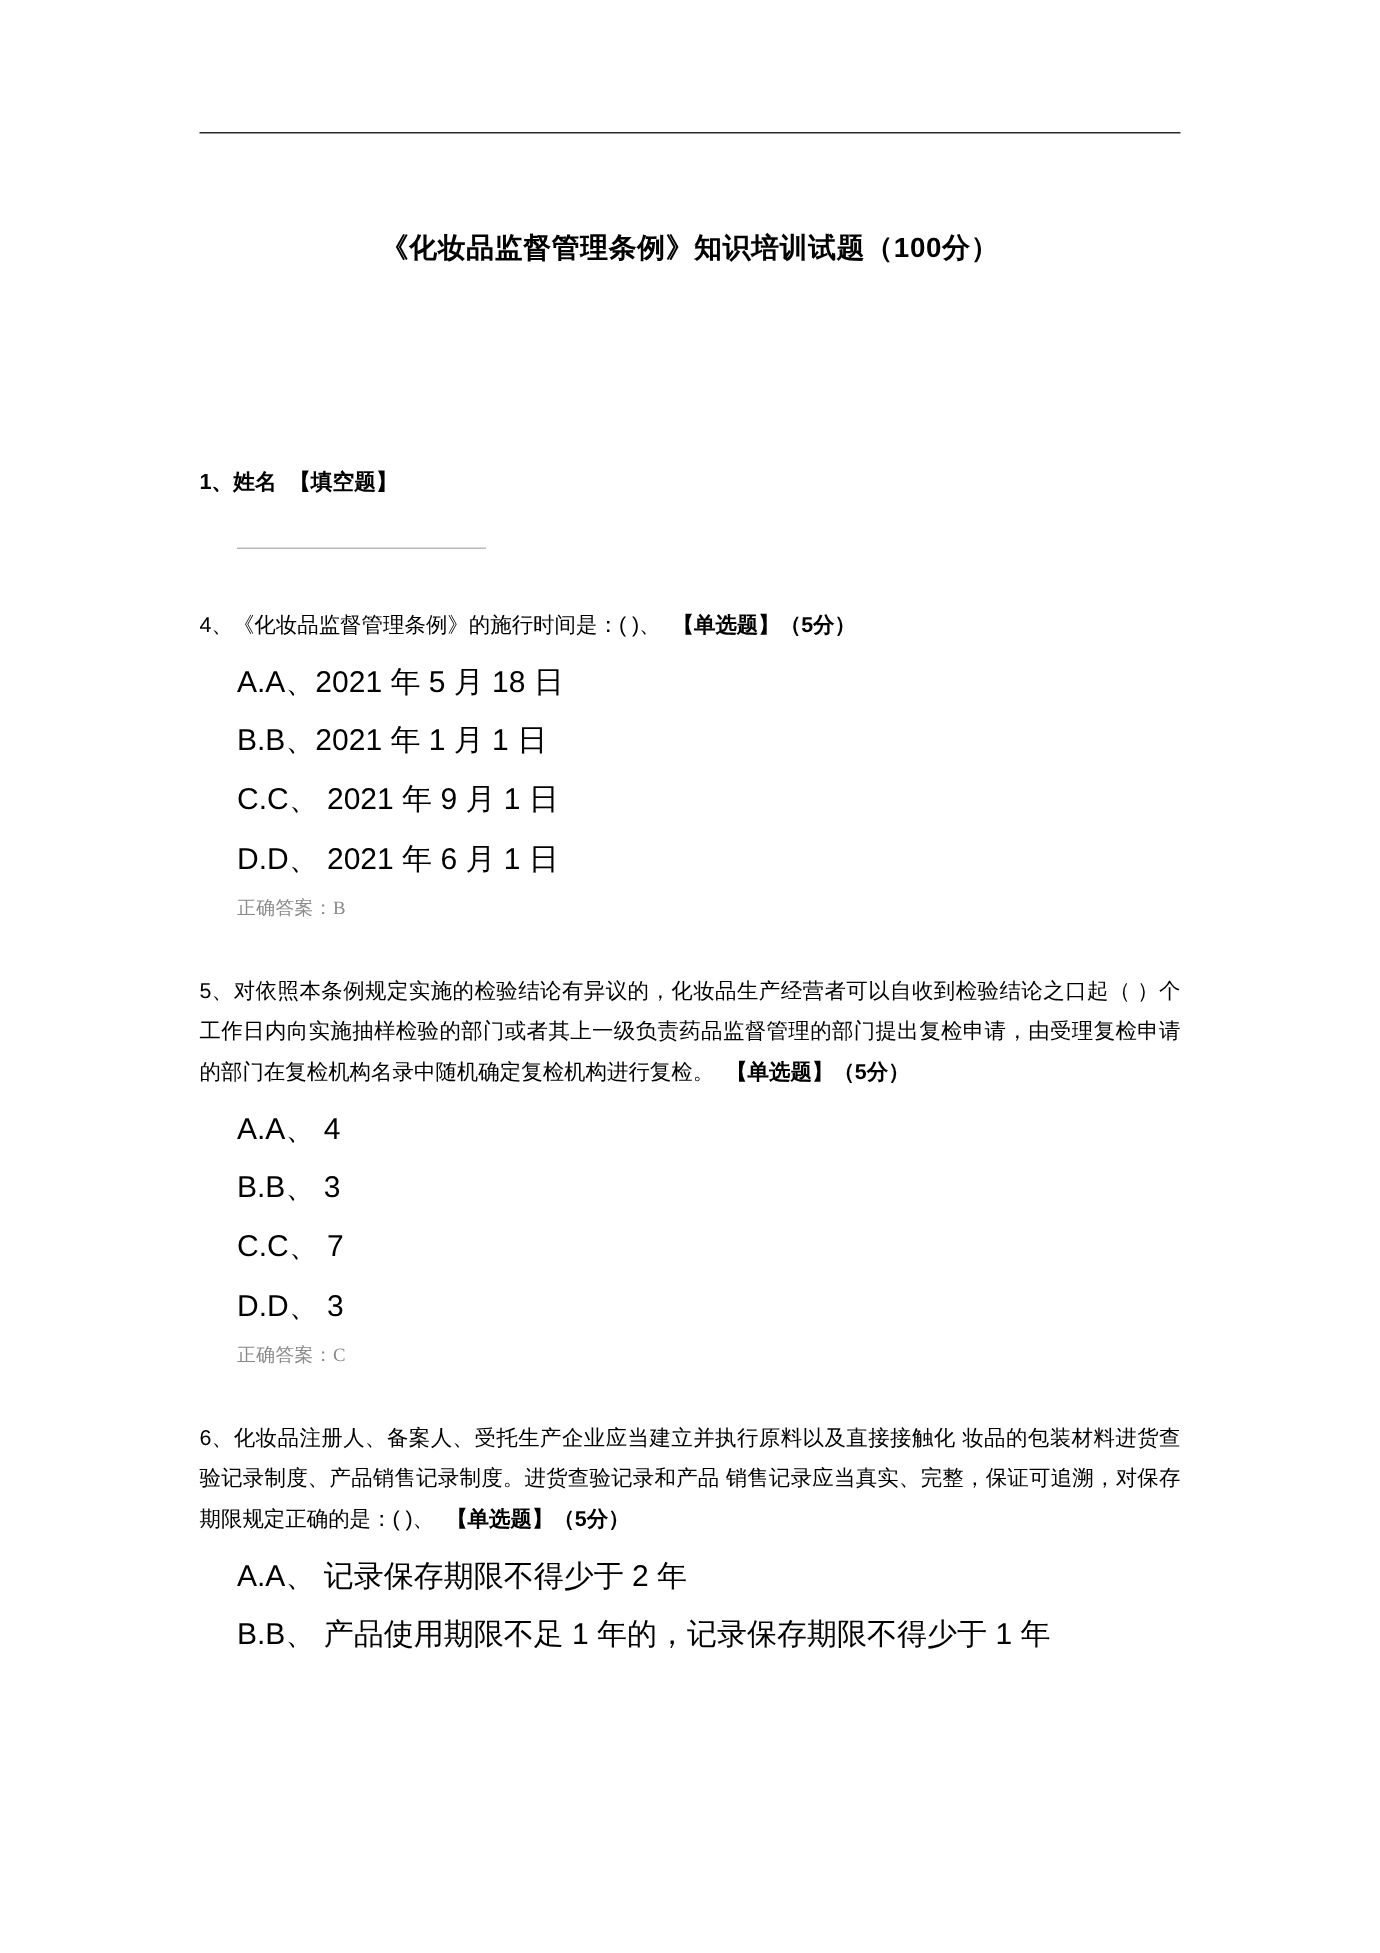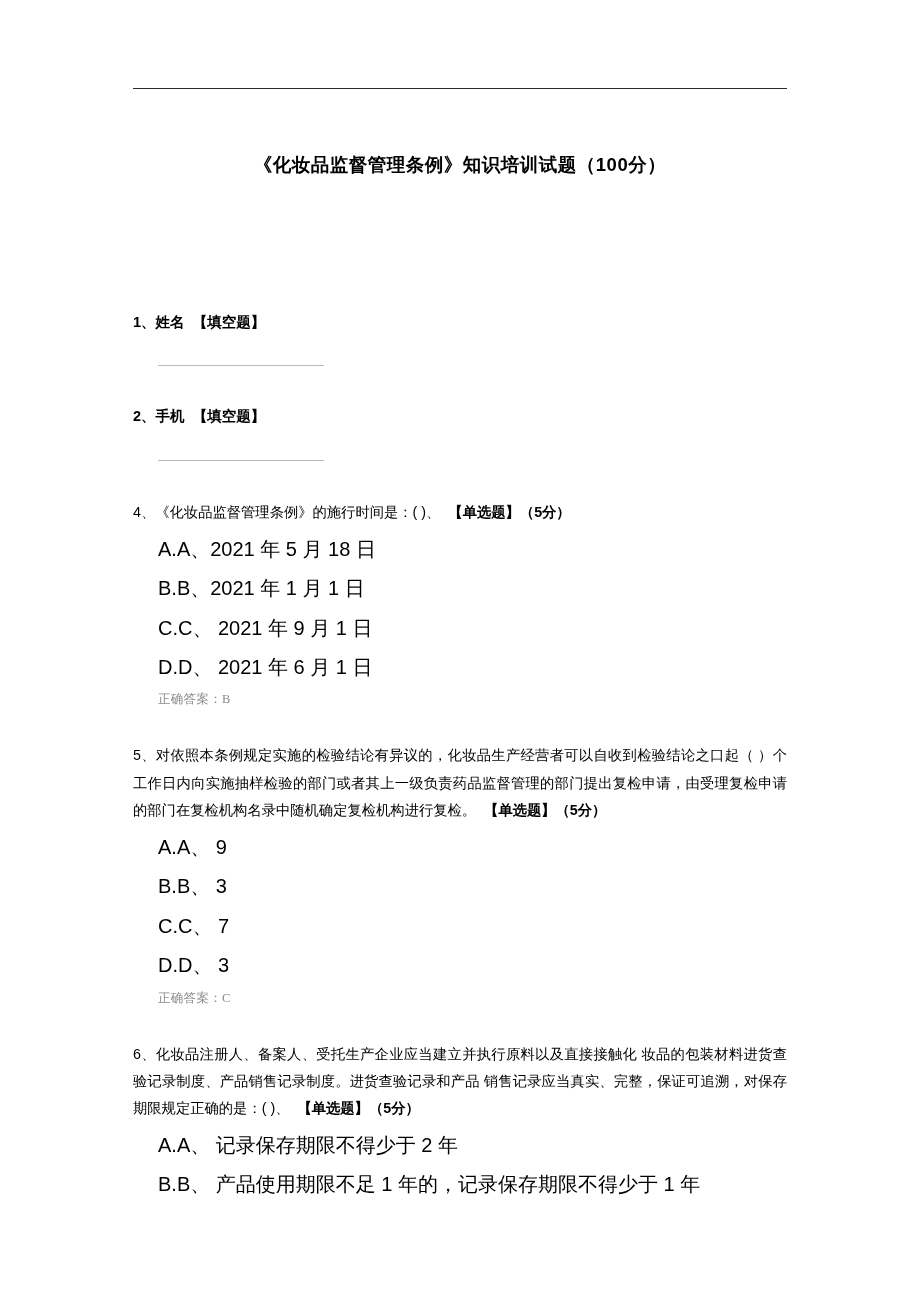--- a/index.html
+++ b/index.html
@@ -111,47 +111,41 @@
 
   <div class="content">
 
     <div class="q-block q-fill">
       <div class="q-line">
         <span>1、</span><span>姓名</span>&nbsp;&nbsp;<span class="q-type">【填空题】</span>
       </div>
       <div class="fill-blank"></div>
     </div>
 
-    <div class="q-block q-fill">
-      <div class="q-line">
-        <span>2、</span><span>手机</span>&nbsp;&nbsp;<span class="q-type">【填空题】</span>
-      </div>
-      <div class="fill-blank"></div>
-    </div>
 
 
     <div class="q-block q-choice">
       <div class="q-stem">
         <span>4、</span><span>《化妆品监督管理条例》的施行时间是：( )、</span>&nbsp;&nbsp;<span class="q-type">【单选题】（5分）</span>
       </div>
       <div class="options">
         <div class="option">A.A、2021 年 5 月 18 日</div>
         <div class="option">B.B、2021 年 1 月 1 日</div>
         <div class="option">C.C、 2021 年 9 月 1 日</div>
         <div class="option">D.D、 2021 年 6 月 1 日</div>
       </div>
       <div class="answer">正确答案：B</div>
     </div>
 
     <div class="q-block q-choice">
       <div class="q-stem">
         <span>5、</span><span>对依照本条例规定实施的检验结论有异议的，化妆品生产经营者可以自收到检验结论之口起（ ）个工作日内向实施抽样检验的部门或者其上一级负责药品监督管理的部门提出复检申请，由受理复检申请的部门在复检机构名录中随机确定复检机构进行复检。</span>&nbsp;&nbsp;<span class="q-type">【单选题】（5分）</span>
       </div>
       <div class="options">
-        <div class="option">A.A、 9</div>
+        <div class="option">A.A、 4</div>
         <div class="option">B.B、 3</div>
         <div class="option">C.C、 7</div>
         <div class="option">D.D、 3</div>
       </div>
       <div class="answer">正确答案：C</div>
     </div>
 
     <div class="q-block q-choice">
       <div class="q-stem">
         <span>6、</span><span>化妆品注册人、备案人、受托生产企业应当建立并执行原料以及直接接触化 妆品的包装材料进货查验记录制度、产品销售记录制度。进货查验记录和产品 销售记录应当真实、完整，保证可追溯，对保存期限规定正确的是：( )、</span>&nbsp;&nbsp;<span class="q-type">【单选题】（5分）</span>

